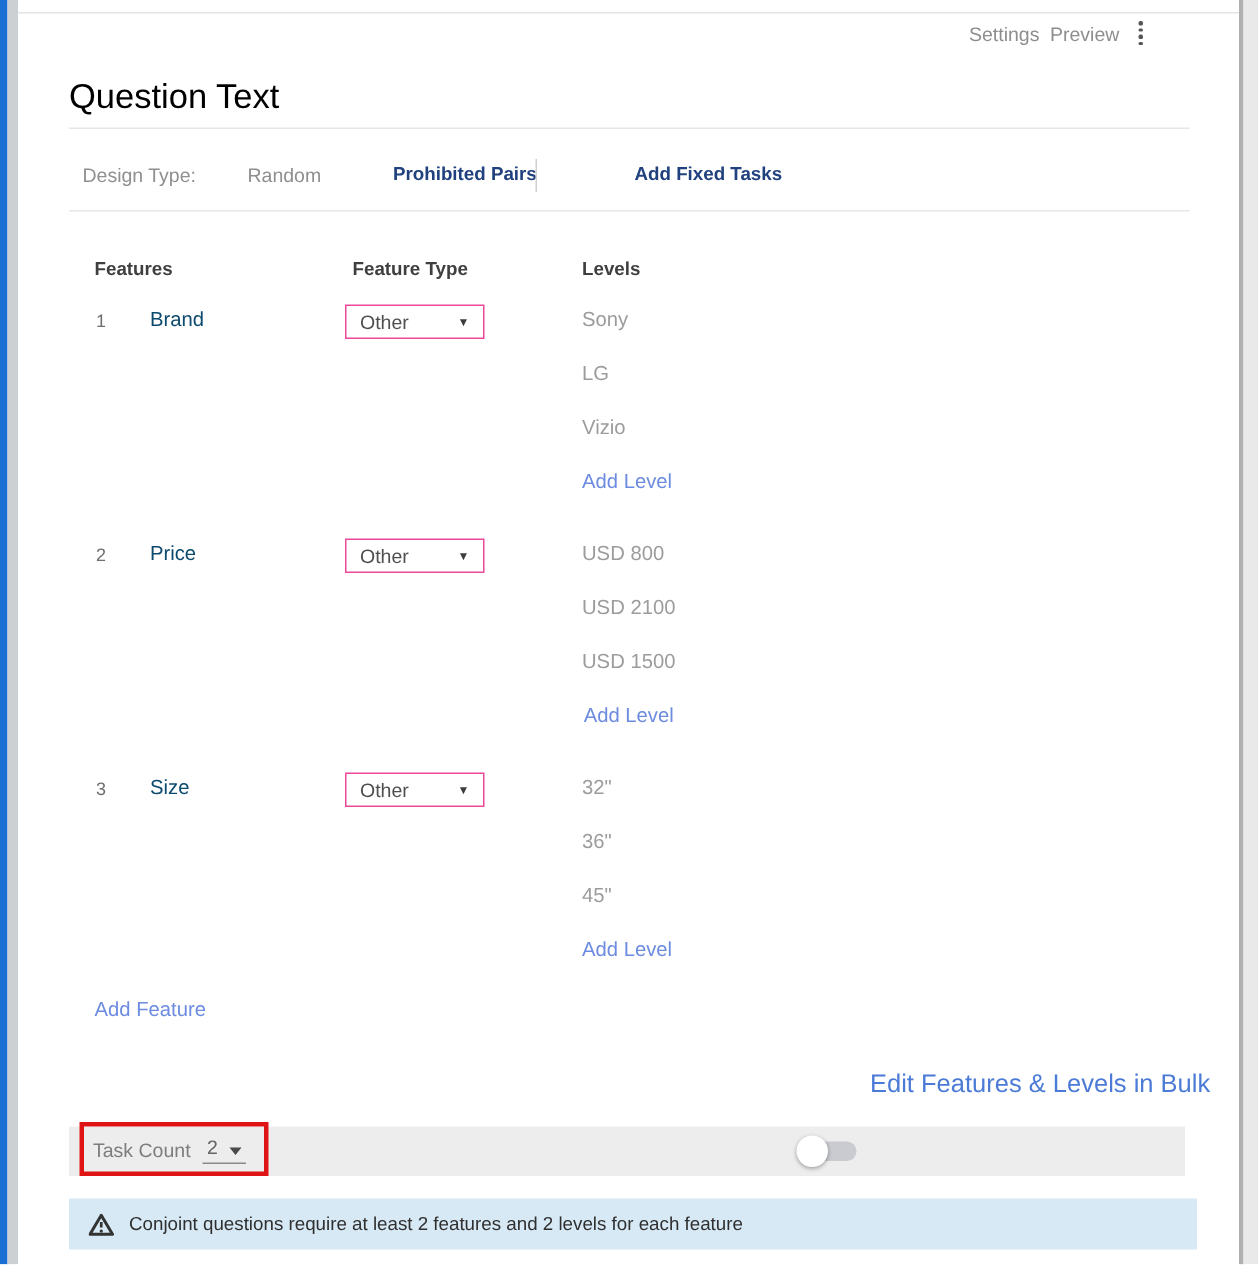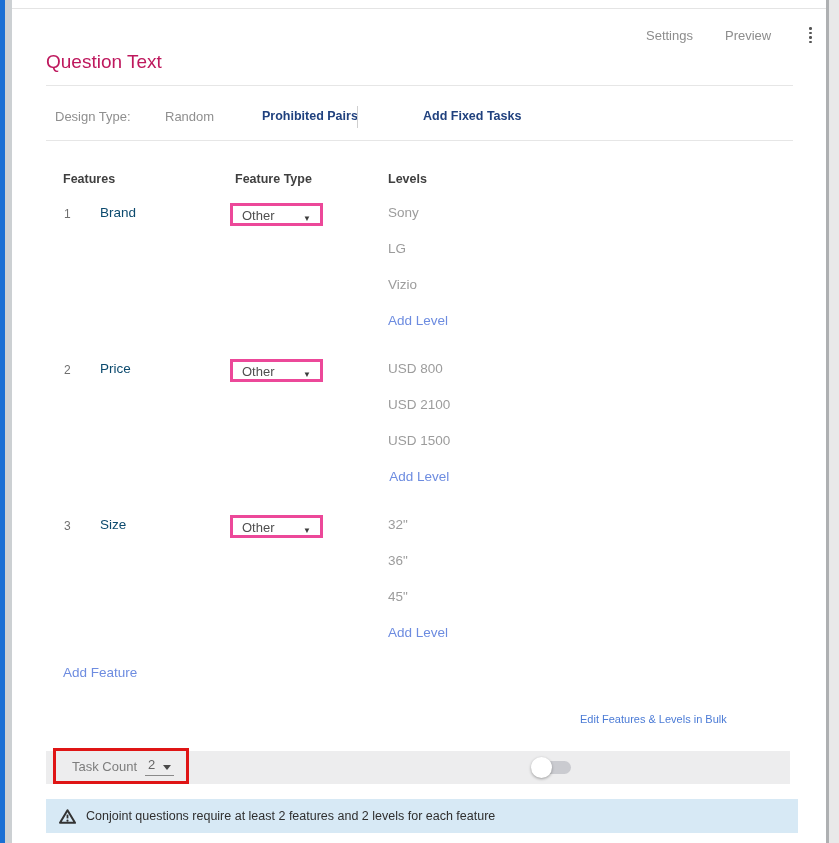--- a/index.html
+++ b/index.html
@@ -7,27 +7,27 @@
          font-family:"Liberation Sans",sans-serif;overflow:hidden;}
 
   
   .left-blue-bar{position:absolute;left:0;top:0;width:5px;height:100%;background:#1a6fd4;}
   .left-gray-bar{position:absolute;left:5px;top:0;width:7px;height:100%;background:#ccd0d3;}
   .right-edge-line{position:absolute;left:826px;top:0;width:3px;height:100%;background:#aeb0b2;}
   .right-outside{position:absolute;left:829px;top:0;width:10px;height:100%;background:#e9e9e9;}
   .top-border{position:absolute;left:12px;top:8px;width:814px;height:1px;background:#e4e4e4;}
 
   
-  .toolbar{position:absolute;left:646px;top:26px;display:flex;align-items:center;gap:32px;
+  .toolbar{position:absolute;left:646px;top:13px;display:flex;align-items:center;gap:7px;
            font-size:13px;color:#8d8d8d;}
   .toolbar .tb-link{cursor:pointer;}
   .kebab{display:flex;flex-direction:column;gap:2px;margin-left:2px;cursor:pointer;padding:1px 4px;}
   .kebab i{width:2.5px;height:2.5px;border-radius:50%;background:#555;display:block;}
 
-  .question-text{position:absolute;left:46px;top:51px;font-size:19px;color:#be185d;cursor:text;}
+  .question-text{position:absolute;left:46px;top:51px;font-size:23px;color:#000000;cursor:text;}
 
   .divider{position:absolute;left:46px;width:747px;height:1px;background:#e6e6e6;}
   .d1{top:85px;} .d2{top:140px;}
 
   
   .design-row{position:absolute;left:0;top:106px;width:100%;height:24px;font-size:13px;}
   .design-row .lbl{position:absolute;left:55px;top:3px;color:#8f8f8f;}
   .design-row .val{position:absolute;left:165px;top:3px;color:#8f8f8f;cursor:pointer;}
   .design-row .navlink{position:absolute;top:3px;color:#20417e;font-weight:700;font-size:12.5px;cursor:pointer;}
   .design-row .pp{left:262px;} .design-row .aft{left:398px;margin-left:25px;}
@@ -36,35 +36,35 @@
   
   .thead{position:absolute;left:0;top:172px;width:100%;font-size:12.5px;font-weight:700;color:#3f3f3f;}
   .thead .h1{position:absolute;left:63px;} .thead .h2{position:absolute;left:235px;}
   .thead .h3{position:absolute;left:388px;}
 
   
   .feature-row{position:absolute;left:0;width:100%;height:156px;}
   .fr1{top:200px;} .fr2{top:356px;} .fr3{top:512px;}
   .f-num{position:absolute;left:64px;top:7px;font-size:12px;color:#6f6f6f;}
   .f-name{position:absolute;left:100px;top:5px;font-size:13.5px;color:#0c4a6e;cursor:text;}
-  .f-select{position:absolute;left:230px;top:3px;width:93px;height:23px;border:3px solid #ec4899;
-            background:#fff;display:flex;align-items:flex-end;justify-content:space-between;
+  .f-select{position:absolute;left:230px;top:3px;width:93px;height:23px;border:1px solid #ec4899;
+            background:#fff;display:flex;align-items:center;justify-content:space-between;
             padding:0 9px;box-sizing:border-box;font-size:13px;color:#4f4f4f;cursor:pointer;}
   .sel-caret{font-size:8px;color:#3c3c3c;line-height:1;}
   .f-levels{position:absolute;left:388px;top:5px;}
   .level{height:36px;font-size:13.5px;color:#9c9c9c;cursor:text;}
   .add-level{font-size:13.5px;color:#6d8ce0;cursor:pointer;text-align:center;}
 
   .add-feature{position:absolute;left:63px;top:665px;font-size:13.5px;color:#6d8ce0;cursor:pointer;}
-  .bulk-link{position:absolute;left:580px;top:713px;font-size:11px;color:#4b7bd6;cursor:pointer;}
+  .bulk-link{position:absolute;left:580px;top:713px;font-size:17px;color:#4b7bd6;cursor:pointer;}
 
   
   .controls-strip{position:absolute;left:46px;top:751px;width:744px;height:33px;background:#ededee;}
   .red-annotation{position:absolute;left:53px;top:748px;width:114px;height:30px;
-                  border:3px solid #df1515;display:flex;align-items:center;padding-left:16px;
+                  border:3px solid #df1515;display:flex;align-items:center;padding-left:6px;
                   box-sizing:content-box;z-index:3;}
   .task-count-ctrl{font-size:13px;color:#7d7d7d;display:flex;align-items:center;}
   .val-drop{display:inline-flex;align-items:flex-end;gap:8px;border-bottom:1px solid #8a8a8a;
             padding:0 3px 3px 3px;margin-left:8px;color:#666;cursor:pointer;}
   .drop-caret{width:0;height:0;border-left:4.5px solid transparent;border-right:4.5px solid transparent;
               border-top:5.5px solid #4a4a4a;margin-bottom:2px;}
 
   .toggle{position:absolute;left:538px;top:761px;width:33px;height:13px;border-radius:7px;
           background:#cacbd0;cursor:pointer;z-index:2;}
   .toggle .knob{position:absolute;left:-7px;top:-4px;width:21px;height:21px;border-radius:50%;

